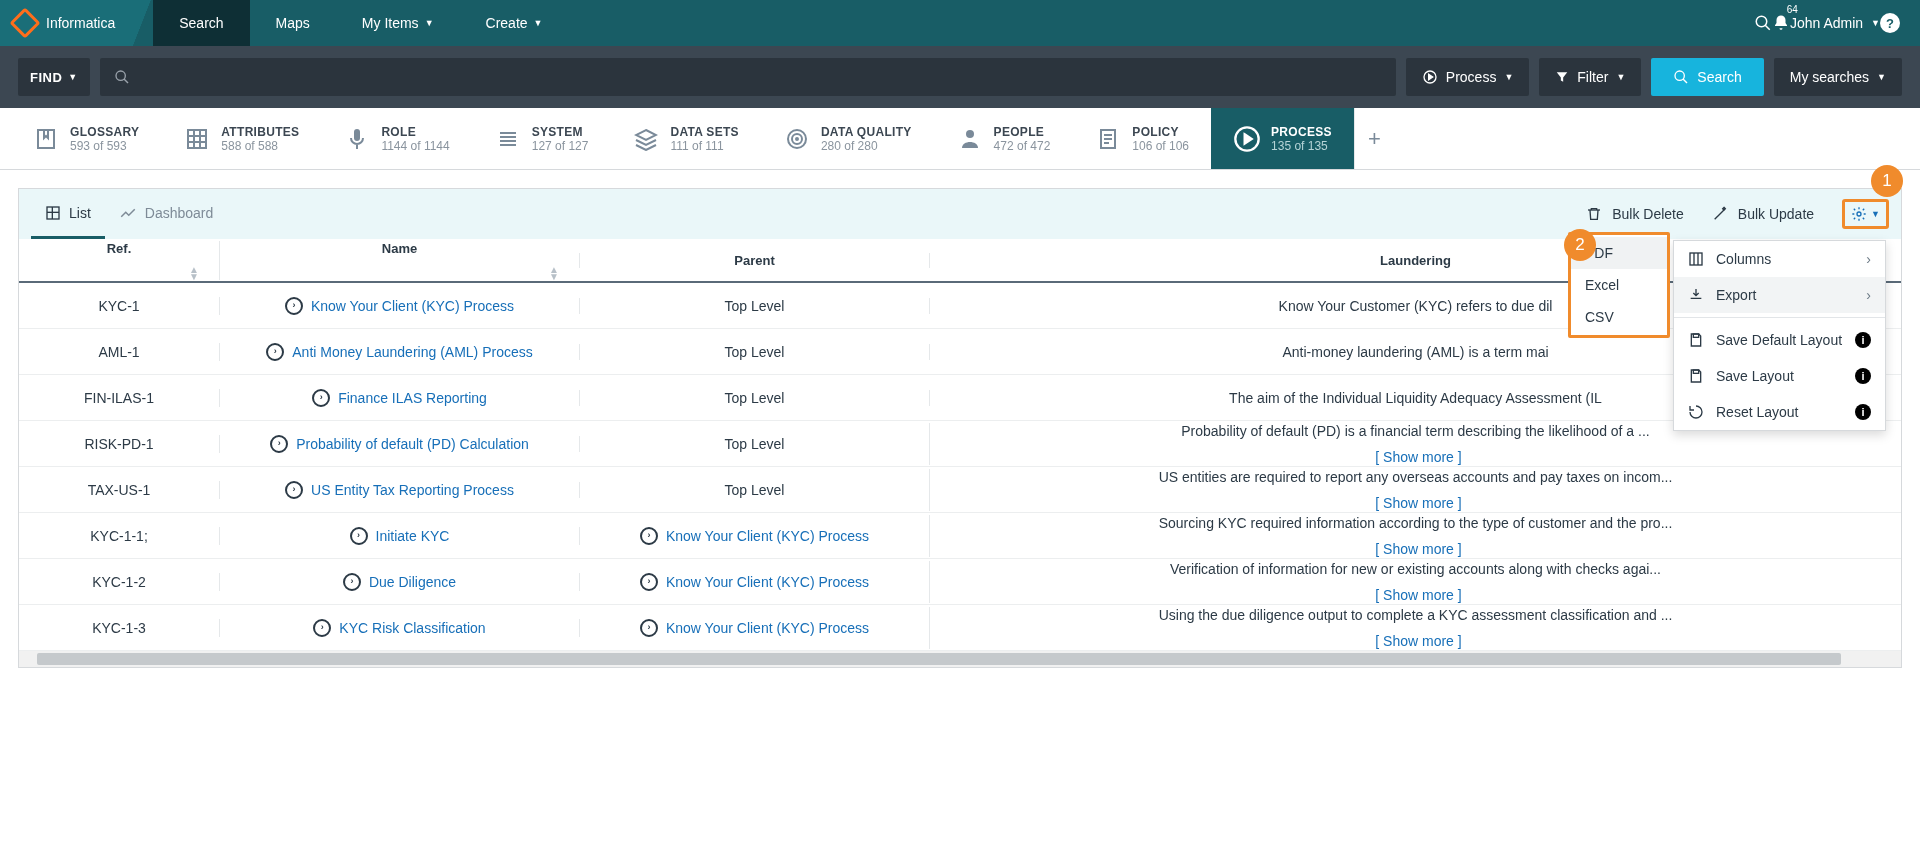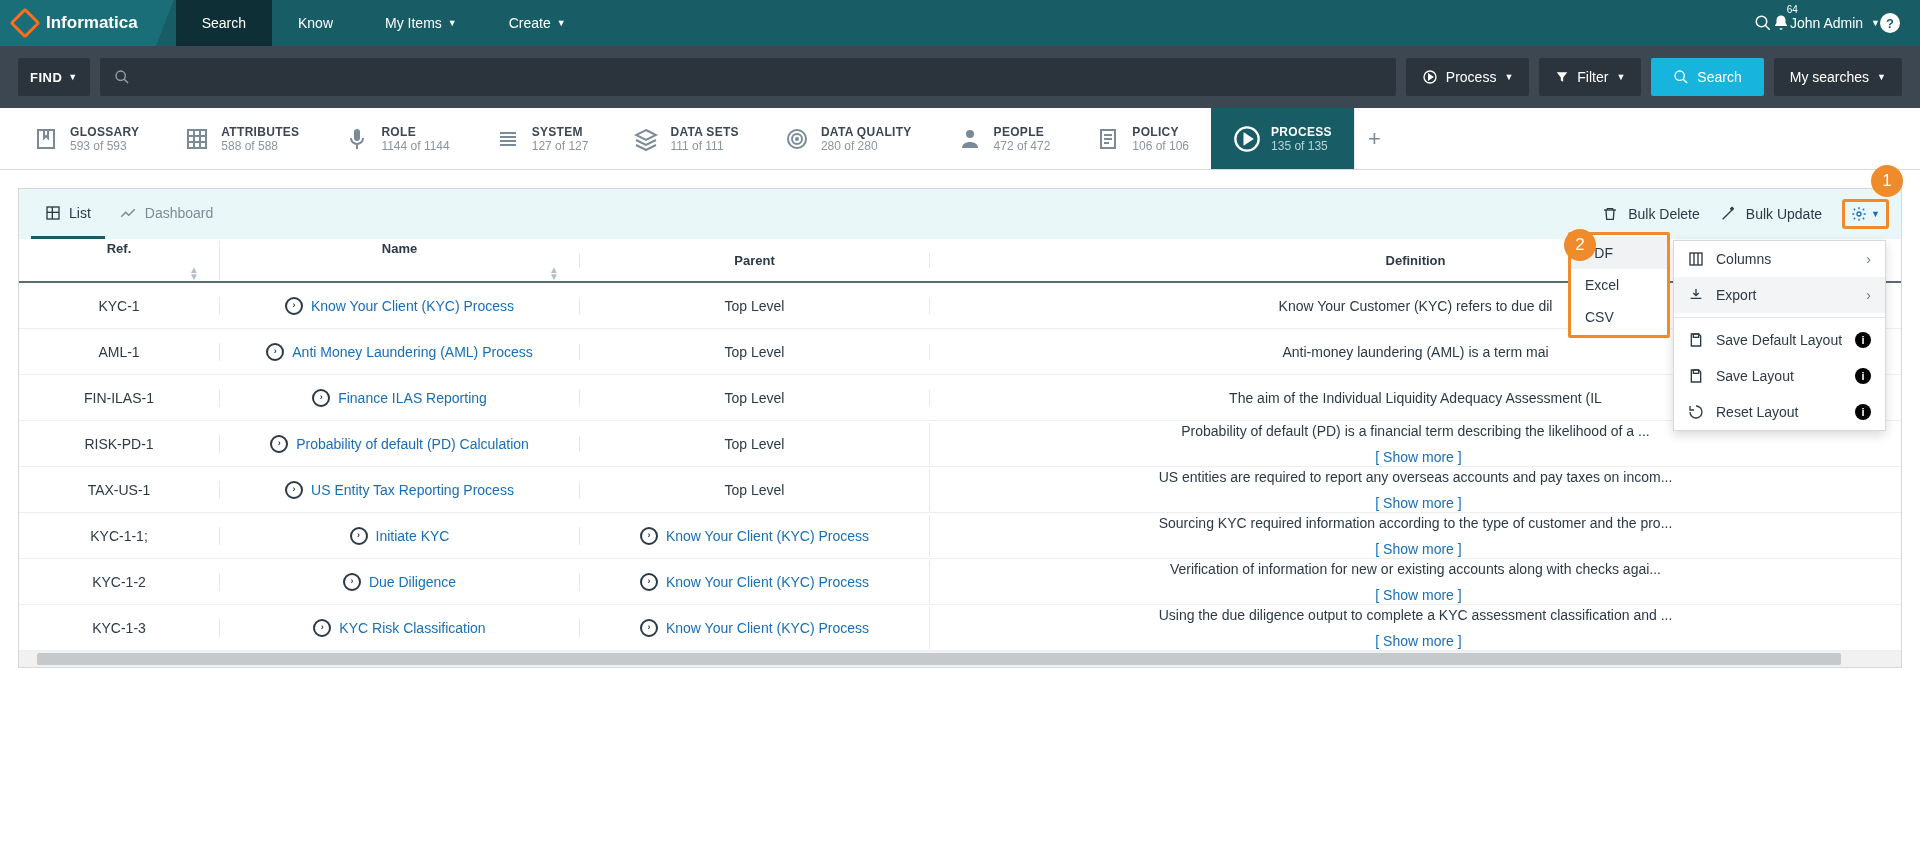--- a/index.html
+++ b/index.html
@@ -3,21 +3,21 @@
 <meta charset="utf-8">
 <style>
 * { margin:0; padding:0; box-sizing:border-box; font-family:Arial,Helvetica,sans-serif; }
 body { background:#fff; overflow:hidden; }
 
 
 .topnav { background:#185d66; height:46px; display:flex; align-items:center; color:#fff; }
 .logo-wrap { background:#1a6e78; display:flex; align-items:center; height:100%; padding:0 18px 0 14px; position:relative; }
 .logo-wrap::after { content:""; position:absolute; right:-18px; top:0; bottom:0; width:18px; background:linear-gradient(to bottom right,#1a6e78 49%, transparent 50%); }
 .logo-diamond { width:22px; height:22px; transform:rotate(45deg); border:3px solid #ff6e1b; margin-right:10px; border-radius:3px; }
-.logo-text { font-size:17px; font-weight:700; }
+.logo-text { font-size:14px; font-weight:400; }
 .nav-tabs { display:flex; height:100%; margin-left:20px; }
 .nav-tab { display:flex; align-items:center; height:100%; padding:0 26px; font-size:14px; cursor:pointer; gap:6px; }
 .nav-tab.active { background:#0e2f35; }
 .nav-tab-caret { font-size:9px; }
 .topnav-right { margin-left:auto; display:flex; align-items:center; padding-right:20px; height:100%; }
 .top-icon { display:inline-flex; align-items:center; justify-content:center; cursor:pointer; }
 .bell-wrap { position:relative; }
 .badge { position:absolute; top:-10px; right:-8px; font-size:10px; color:#fff; }
 .user-chip { display:flex; align-items:center; gap:8px; cursor:pointer; font-size:14px; }
 .help-icon { width:20px; height:20px; border-radius:50%; background:#fff; color:#185d66; font-size:13px; font-weight:bold; display:flex; align-items:center; justify-content:center; }
@@ -42,21 +42,21 @@
 .cat-tab.active .cat-name { color:#fff; }
 .cat-count { font-size:12px; color:#8a949e; }
 .cat-tab.active .cat-count { color:#b6d4d7; }
 .add-tab { width:40px; display:flex; align-items:center; justify-content:center; color:#7a8a99; font-size:22px; cursor:pointer; border-left:1px solid #e5e8ea; }
 
 
 .panel { margin:18px; border:1px solid #d6d9dc; }
 .panel-toolbar { background:#eaf7f9; height:50px; display:flex; align-items:center; padding:0 12px; }
 .view-btn { display:flex; align-items:center; gap:8px; padding:8px 14px; font-size:14px; color:#7e8b97; cursor:pointer; border-bottom:3px solid transparent; height:100%; }
 .view-btn.active { color:#2c3a46; border-bottom-color:#185d66; }
-.toolbar-right { margin-left:auto; display:flex; align-items:center; gap:20px; }
+.toolbar-right { margin-left:auto; display:flex; align-items:center; gap:28px; }
 .bulk-btn { display:flex; align-items:center; gap:10px; font-size:14px; color:#2c3a46; cursor:pointer; }
 .gear-btn { border:3px solid #f08b2c; border-radius:3px; padding:4px 6px; display:flex; align-items:center; gap:4px; cursor:pointer; position:relative; }
 
 
 .tbl { width:100%; }
 .tbl-head-row { display:flex; border-bottom:2px solid #5a6a78; height:44px; align-items:center; font-size:13px; font-weight:bold; color:#2c3a46; }
 .col { padding:0 14px; display:flex; align-items:center; gap:10px;flex-direction:column; }
 .col-ref { width:200px; }
 .col-name { width:360px; border-left:1px solid #e5e8ea; }
 .col-parent { width:350px; border-left:1px solid #e5e8ea; }
@@ -98,21 +98,21 @@
 <div class="topnav">
   <div class="logo-wrap">
     <div class="logo-diamond"></div>
     <span class="logo-text">Informatica</span>
   </div>
   <div class="nav-tabs">
     <div class="nav-tab active">
         <span>Search</span>
       </div>
     <div class="nav-tab">
-        <span>Know</span>
+        <span>Maps</span>
       </div>
     <div class="nav-tab">
         <span>My Items</span>
         <span class="nav-tab-caret">▼</span>
       </div>
     <div class="nav-tab">
         <span>Create</span>
         <span class="nav-tab-caret">▼</span>
       </div>
   </div>
@@ -402,21 +402,21 @@
           <span>Name</span>
           <span class="sort-ic">
             <span>▲</span>
             <span>▼</span>
           </span>
         </div>
       <div class="col col-parent">
           <span>Parent</span>
         </div>
       <div class="col col-def">
-          <span>Definition</span>
+          <span>Laundering</span>
         </div>
     </div>
     <div id="tbl-body">
         <div class="tbl-row">
           <div class="col col-ref">KYC-1</div>
           <div class="col col-name">
             <span class="cell-link">
               <span class="chev-circle"></span>
               <span>Know Your Client (KYC) Process</span>
             </span>

